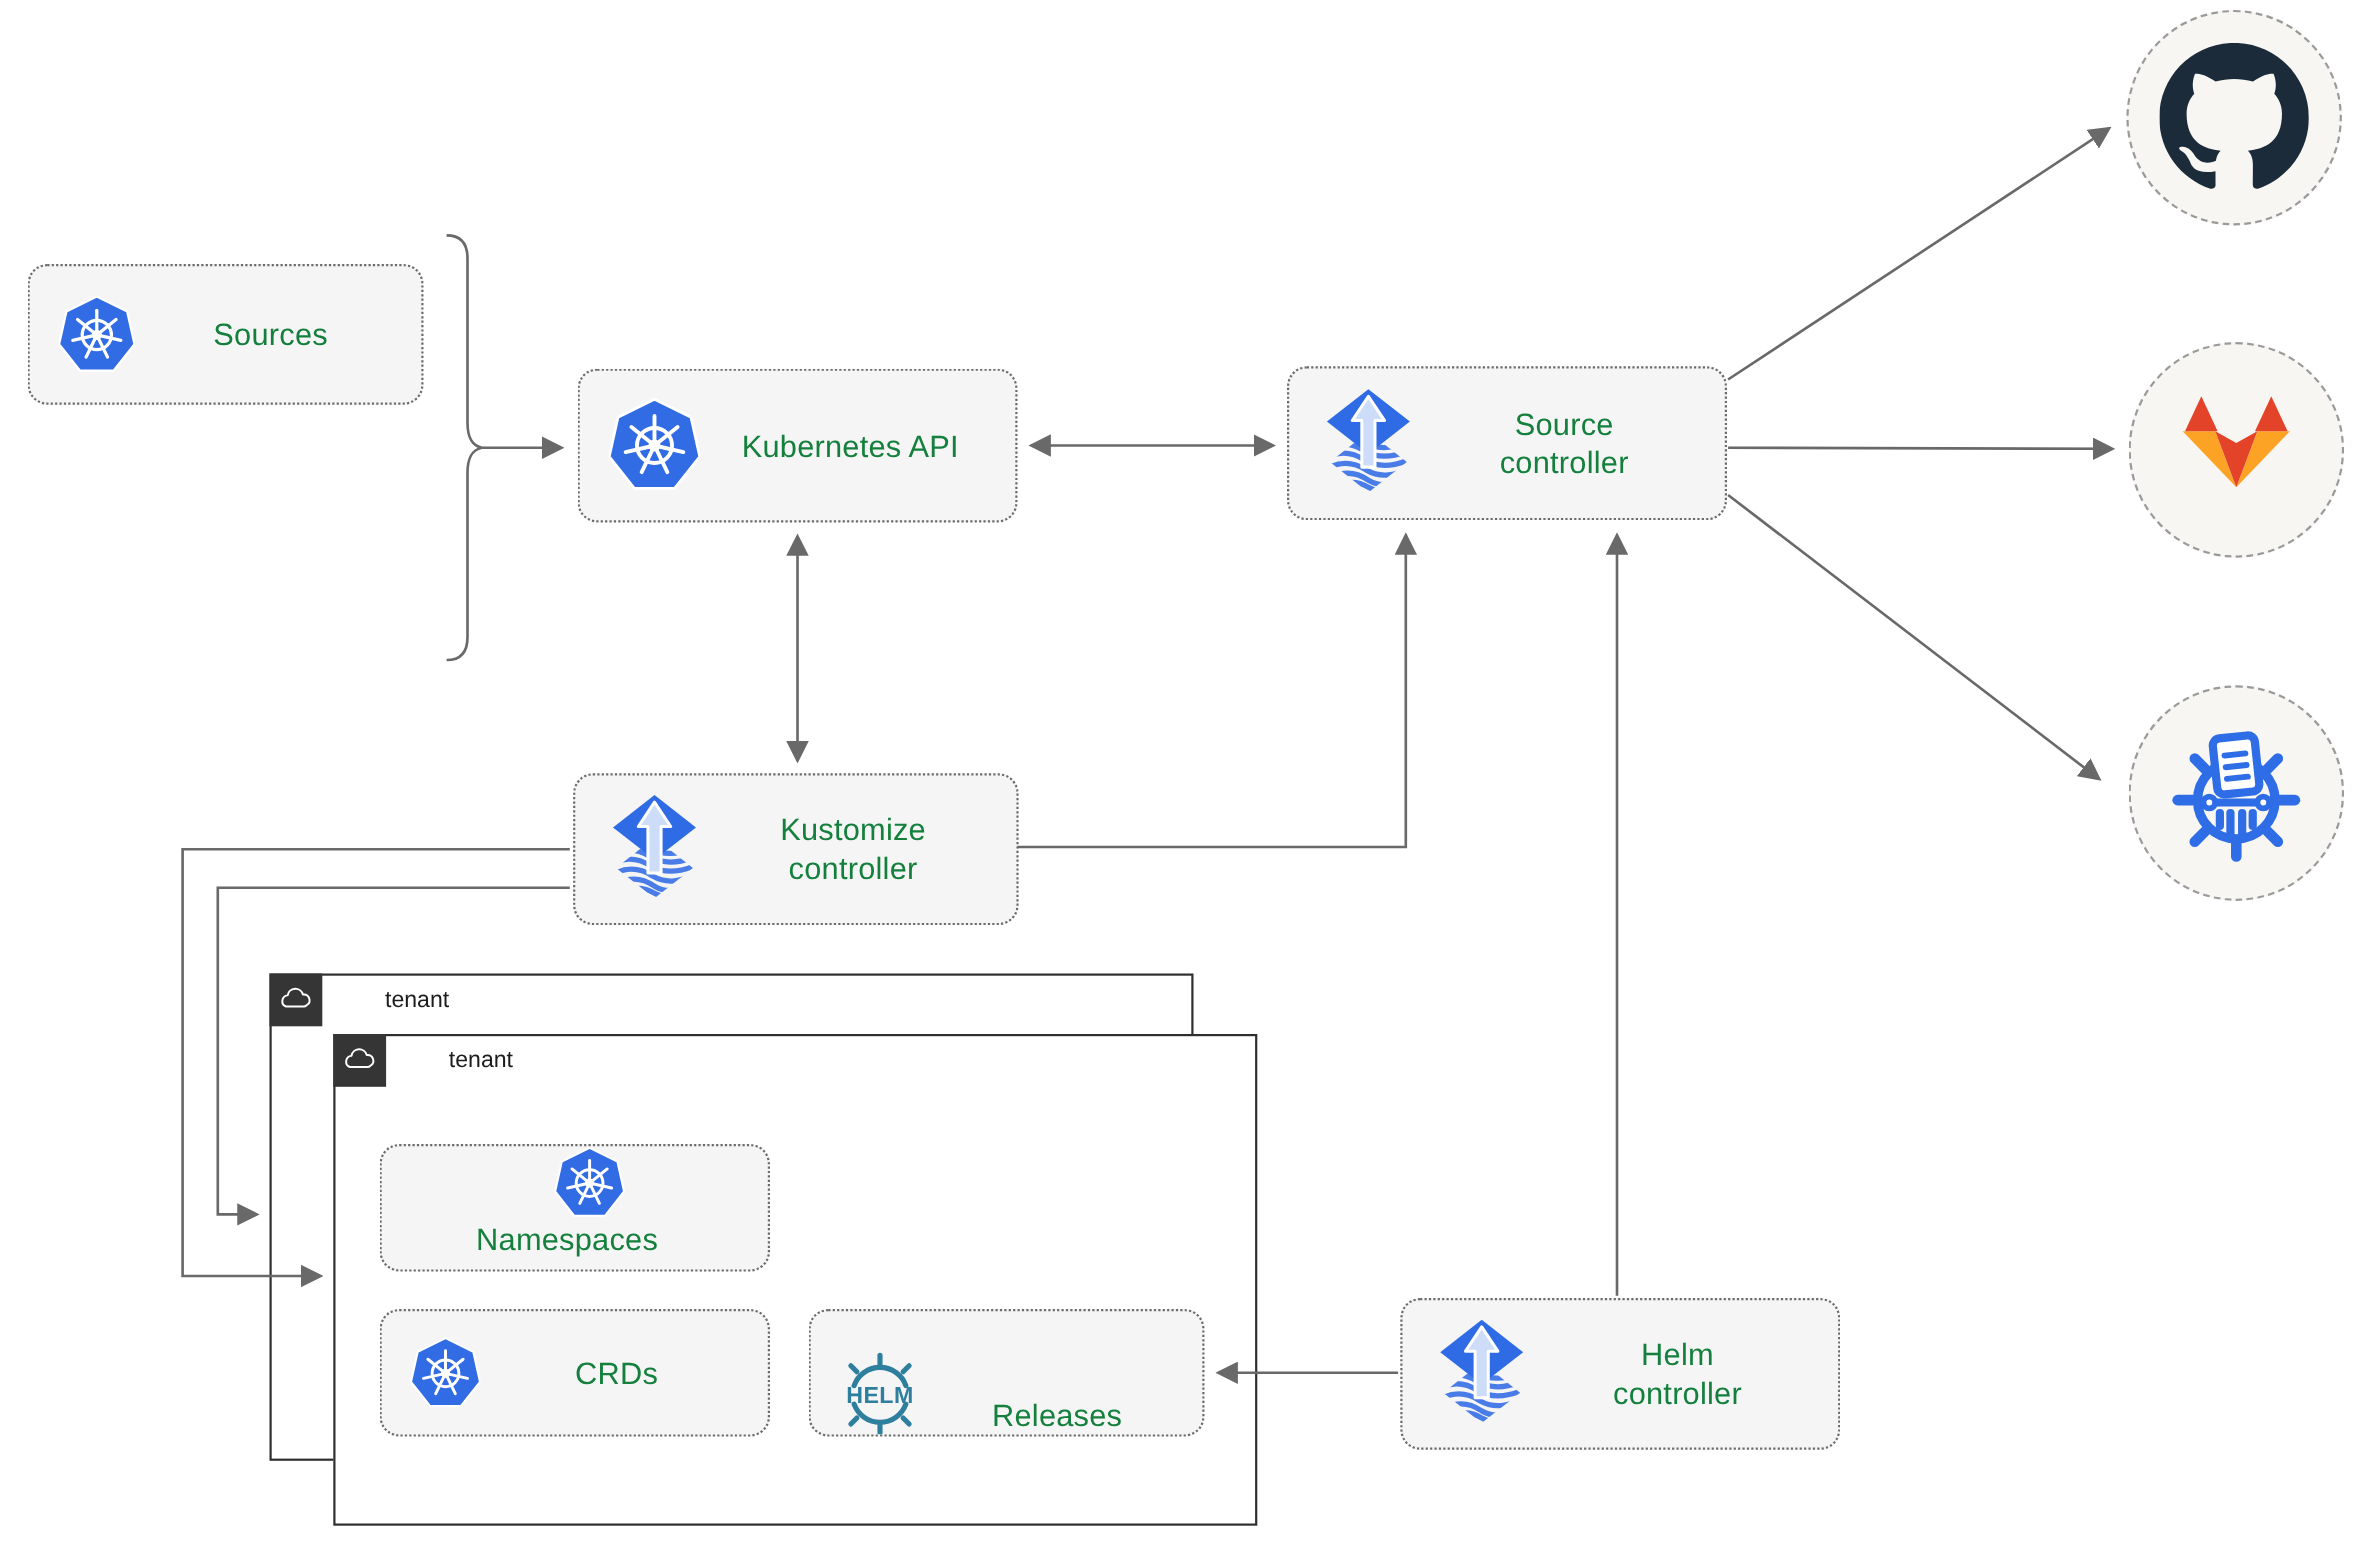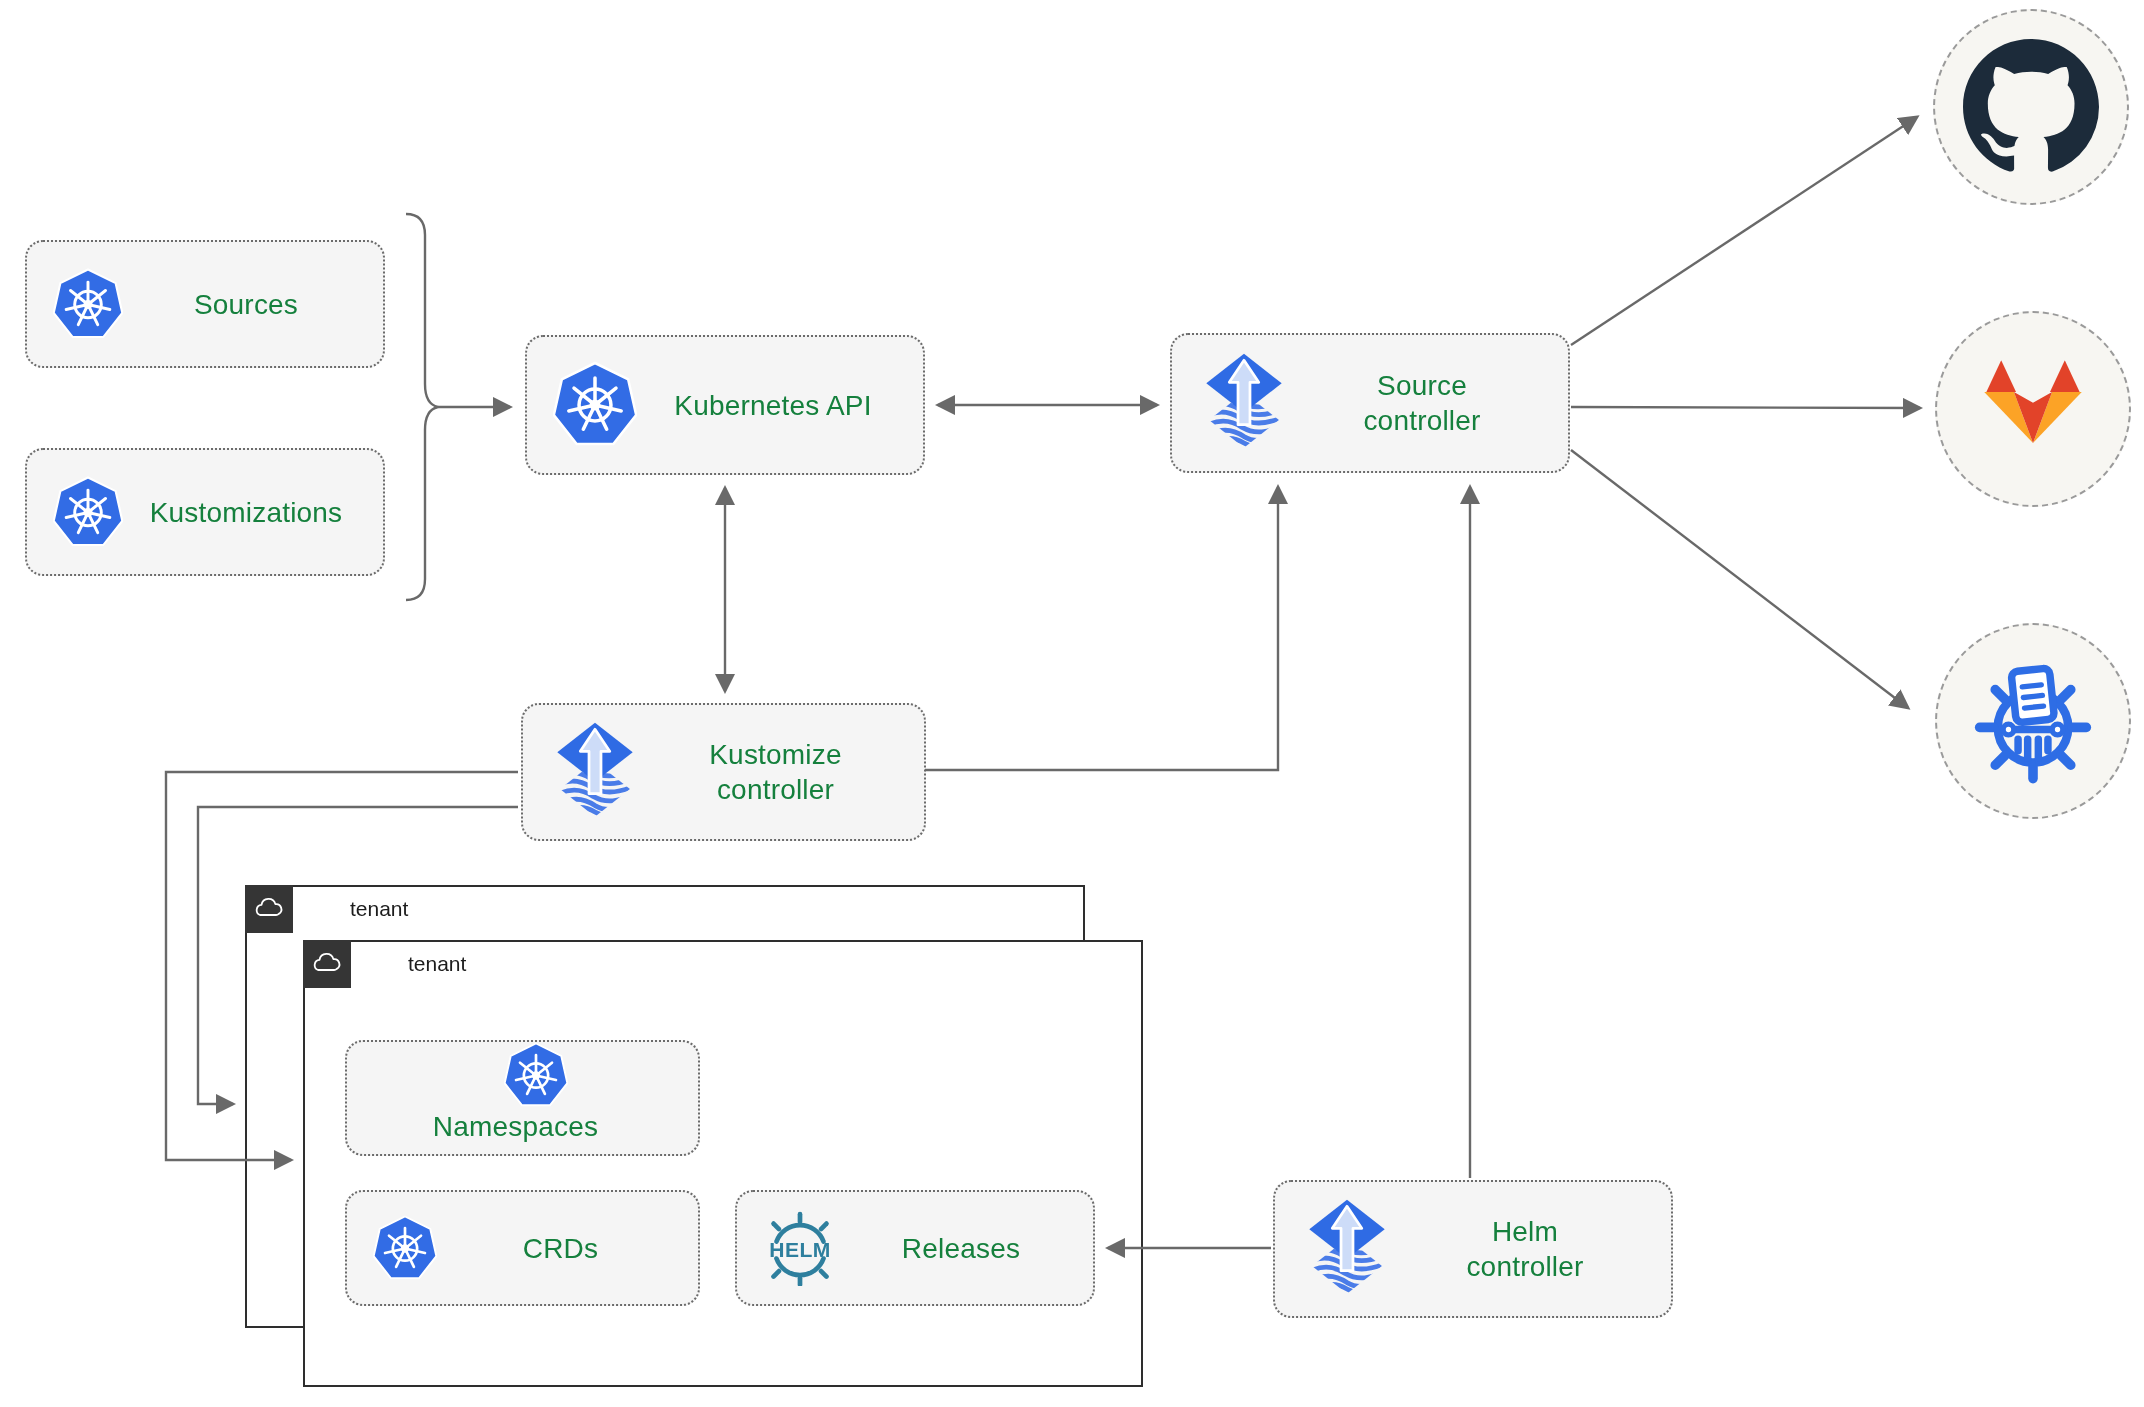--- a/index.html
+++ b/index.html
@@ -162,28 +162,20 @@
 
   <div class="node" style="left:25px;top:240px;width:360px;height:128px;">
     <span class="icon">
         <svg width="70" height="73" viewBox="0 0 100 104">
           <use href="#sym-k8s"></use>
         </svg>
       </span>
     <span class="label">Sources</span>
   </div>
 
-  <div class="node" style="left:25px;top:448px;width:360px;height:128px;">
-    <span class="icon">
-        <svg width="70" height="73" viewBox="0 0 100 104">
-          <use href="#sym-k8s"></use>
-        </svg>
-      </span>
-    <span class="label">Kustomizations</span>
-  </div>
 
   <div class="node" style="left:525px;top:335px;width:400px;height:140px;">
     <span class="icon">
         <svg width="84" height="88" viewBox="0 0 100 104">
           <use href="#sym-k8s"></use>
         </svg>
       </span>
     <span class="label">Kubernetes API</span>
   </div>
 
@@ -229,21 +221,21 @@
 
   <div class="node" style="left:345px;top:1190px;width:355px;height:116px;">
     <span class="icon">
         <svg width="64" height="67" viewBox="0 0 100 104">
           <use href="#sym-k8s"></use>
         </svg>
       </span>
     <span class="label">CRDs</span>
   </div>
 
-  <div class="node" style="left:735px;top:1190px;width:360px;height:116px;">
+  <div class="node" style="left:735px;top:1190px;width:360px;height:116px;align-items:flex-end;">
     <span class="icon" style="margin-left:20px;">
         <svg width="86" height="75" viewBox="0 0 110 96">
           <use href="#sym-helm"></use>
         </svg>
       </span>
     <span class="label">Releases</span>
   </div>
 
   <div class="endpoint" style="left:1933px;top:9px;width:196px;height:196px;">
     <svg width="136" height="136" viewBox="0 0 16 16">

